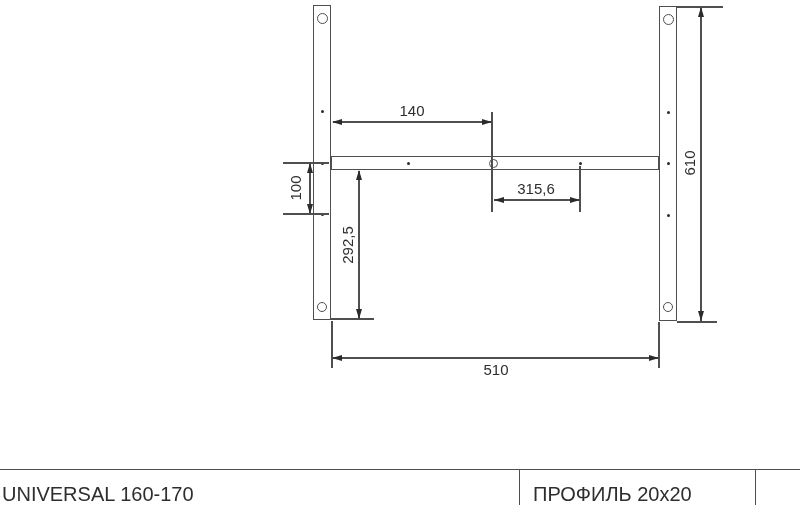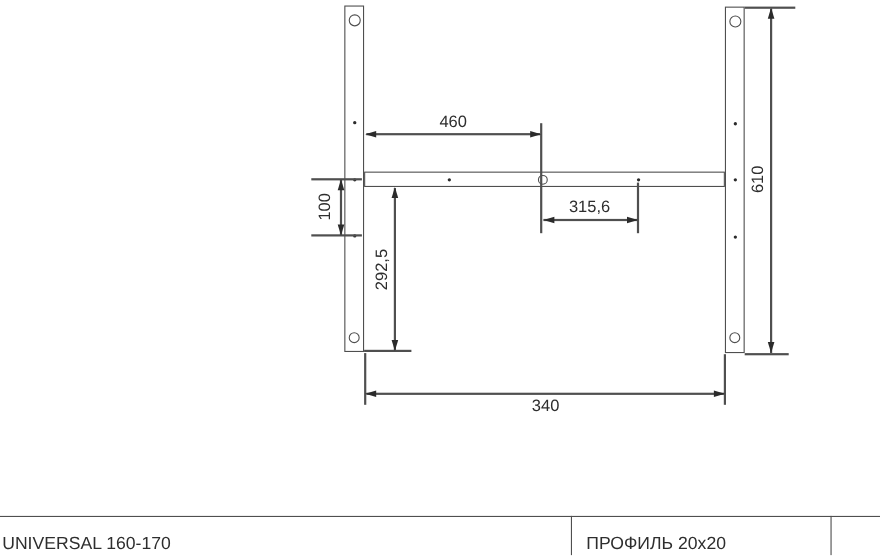--- a/index.html
+++ b/index.html
@@ -32,21 +32,21 @@
   .arr-l{border-top:3.5px solid transparent;border-bottom:3.5px solid transparent;border-right:10px solid var(--arrow);}
   .arr-r{border-top:3.5px solid transparent;border-bottom:3.5px solid transparent;border-left:10px solid var(--arrow);}
   .arr-u{border-left:3.5px solid transparent;border-right:3.5px solid transparent;border-bottom:10px solid var(--arrow);}
   .arr-d{border-left:3.5px solid transparent;border-right:3.5px solid transparent;border-top:10px solid var(--arrow);}
   .dim-label{
     position:absolute;font-size:15px;line-height:16px;text-align:center;
     color:var(--text);white-space:nowrap;
   }
   .dim-label.vert{transform:rotate(-90deg);transform-origin:center center;}
   .footer-label{
-    position:absolute;font-size:16px;line-height:17px;color:var(--text);
+    position:absolute;font-size:20px;line-height:17px;color:var(--text);
     white-space:nowrap;
   }
 </style>
 </head>
 <body>
 
 <div class="canvas">
 
   <div class="part" style="left:313px;top:5px;width:18px;height:315px;"></div>
   <div class="part" style="left:659px;top:6px;width:18px;height:315px;"></div>
@@ -65,21 +65,21 @@
   <div class="hole" style="left:663px;top:302px;width:10px;height:10px;"></div>
 
   <div class="dot" style="left:406.5px;top:161.5px;"></div>
   <div class="hole" style="left:488.5px;top:158.5px;width:9px;height:9px;"></div>
   <div class="dot" style="left:578.5px;top:161.5px;"></div>
 
   <div class="vline" style="left:491.3px;top:112px;height:100px;"></div>
   <div class="hline" style="left:333px;top:121.3px;width:158px;"></div>
   <div class="arr arr-l" style="left:332px;top:118.5px;"></div>
   <div class="arr arr-r" style="left:482px;top:118.5px;"></div>
-  <div class="dim-label" style="left:380px;top:103px;width:64px;">460</div>
+  <div class="dim-label" style="left:380px;top:103px;width:64px;">140</div>
 
   <div class="vline" style="left:579.3px;top:166px;height:46px;"></div>
   <div class="hline" style="left:494px;top:199.3px;width:86px;"></div>
   <div class="arr arr-l" style="left:494px;top:196.5px;"></div>
   <div class="arr arr-r" style="left:570px;top:196.5px;"></div>
   <div class="dim-label" style="left:504px;top:181px;width:64px;">315,6</div>
 
   <div class="hline" style="left:283px;top:162.3px;width:46px;"></div>
   <div class="hline" style="left:283px;top:213.3px;width:46px;"></div>
   <div class="vline" style="left:309.3px;top:163px;height:51px;"></div>
@@ -91,21 +91,21 @@
   <div class="vline" style="left:358.3px;top:171px;height:148px;"></div>
   <div class="arr arr-u" style="left:355.5px;top:170px;"></div>
   <div class="arr arr-d" style="left:355.5px;top:309px;"></div>
   <div class="dim-label vert" style="left:316px;top:237px;width:64px;">292,5</div>
 
   <div class="vline" style="left:331.3px;top:321px;height:47px;"></div>
   <div class="vline" style="left:658.3px;top:322px;height:46px;"></div>
   <div class="hline" style="left:333px;top:357.3px;width:326px;"></div>
   <div class="arr arr-l" style="left:332px;top:354.5px;"></div>
   <div class="arr arr-r" style="left:649px;top:354.5px;"></div>
-  <div class="dim-label" style="left:464px;top:362px;width:64px;">340</div>
+  <div class="dim-label" style="left:464px;top:362px;width:64px;">510</div>
 
   <div class="hline" style="left:677px;top:6.3px;width:46px;"></div>
   <div class="hline" style="left:677px;top:321.3px;width:40px;"></div>
   <div class="vline" style="left:700.3px;top:8px;height:313px;"></div>
   <div class="arr arr-u" style="left:697.5px;top:7px;"></div>
   <div class="arr arr-d" style="left:697.5px;top:311px;"></div>
   <div class="dim-label vert" style="left:658px;top:155px;width:64px;">610</div>
 
   <div class="hline" style="left:0;top:468.5px;width:800px;"></div>
   <div class="vline" style="left:518.5px;top:469px;height:36px;"></div>

